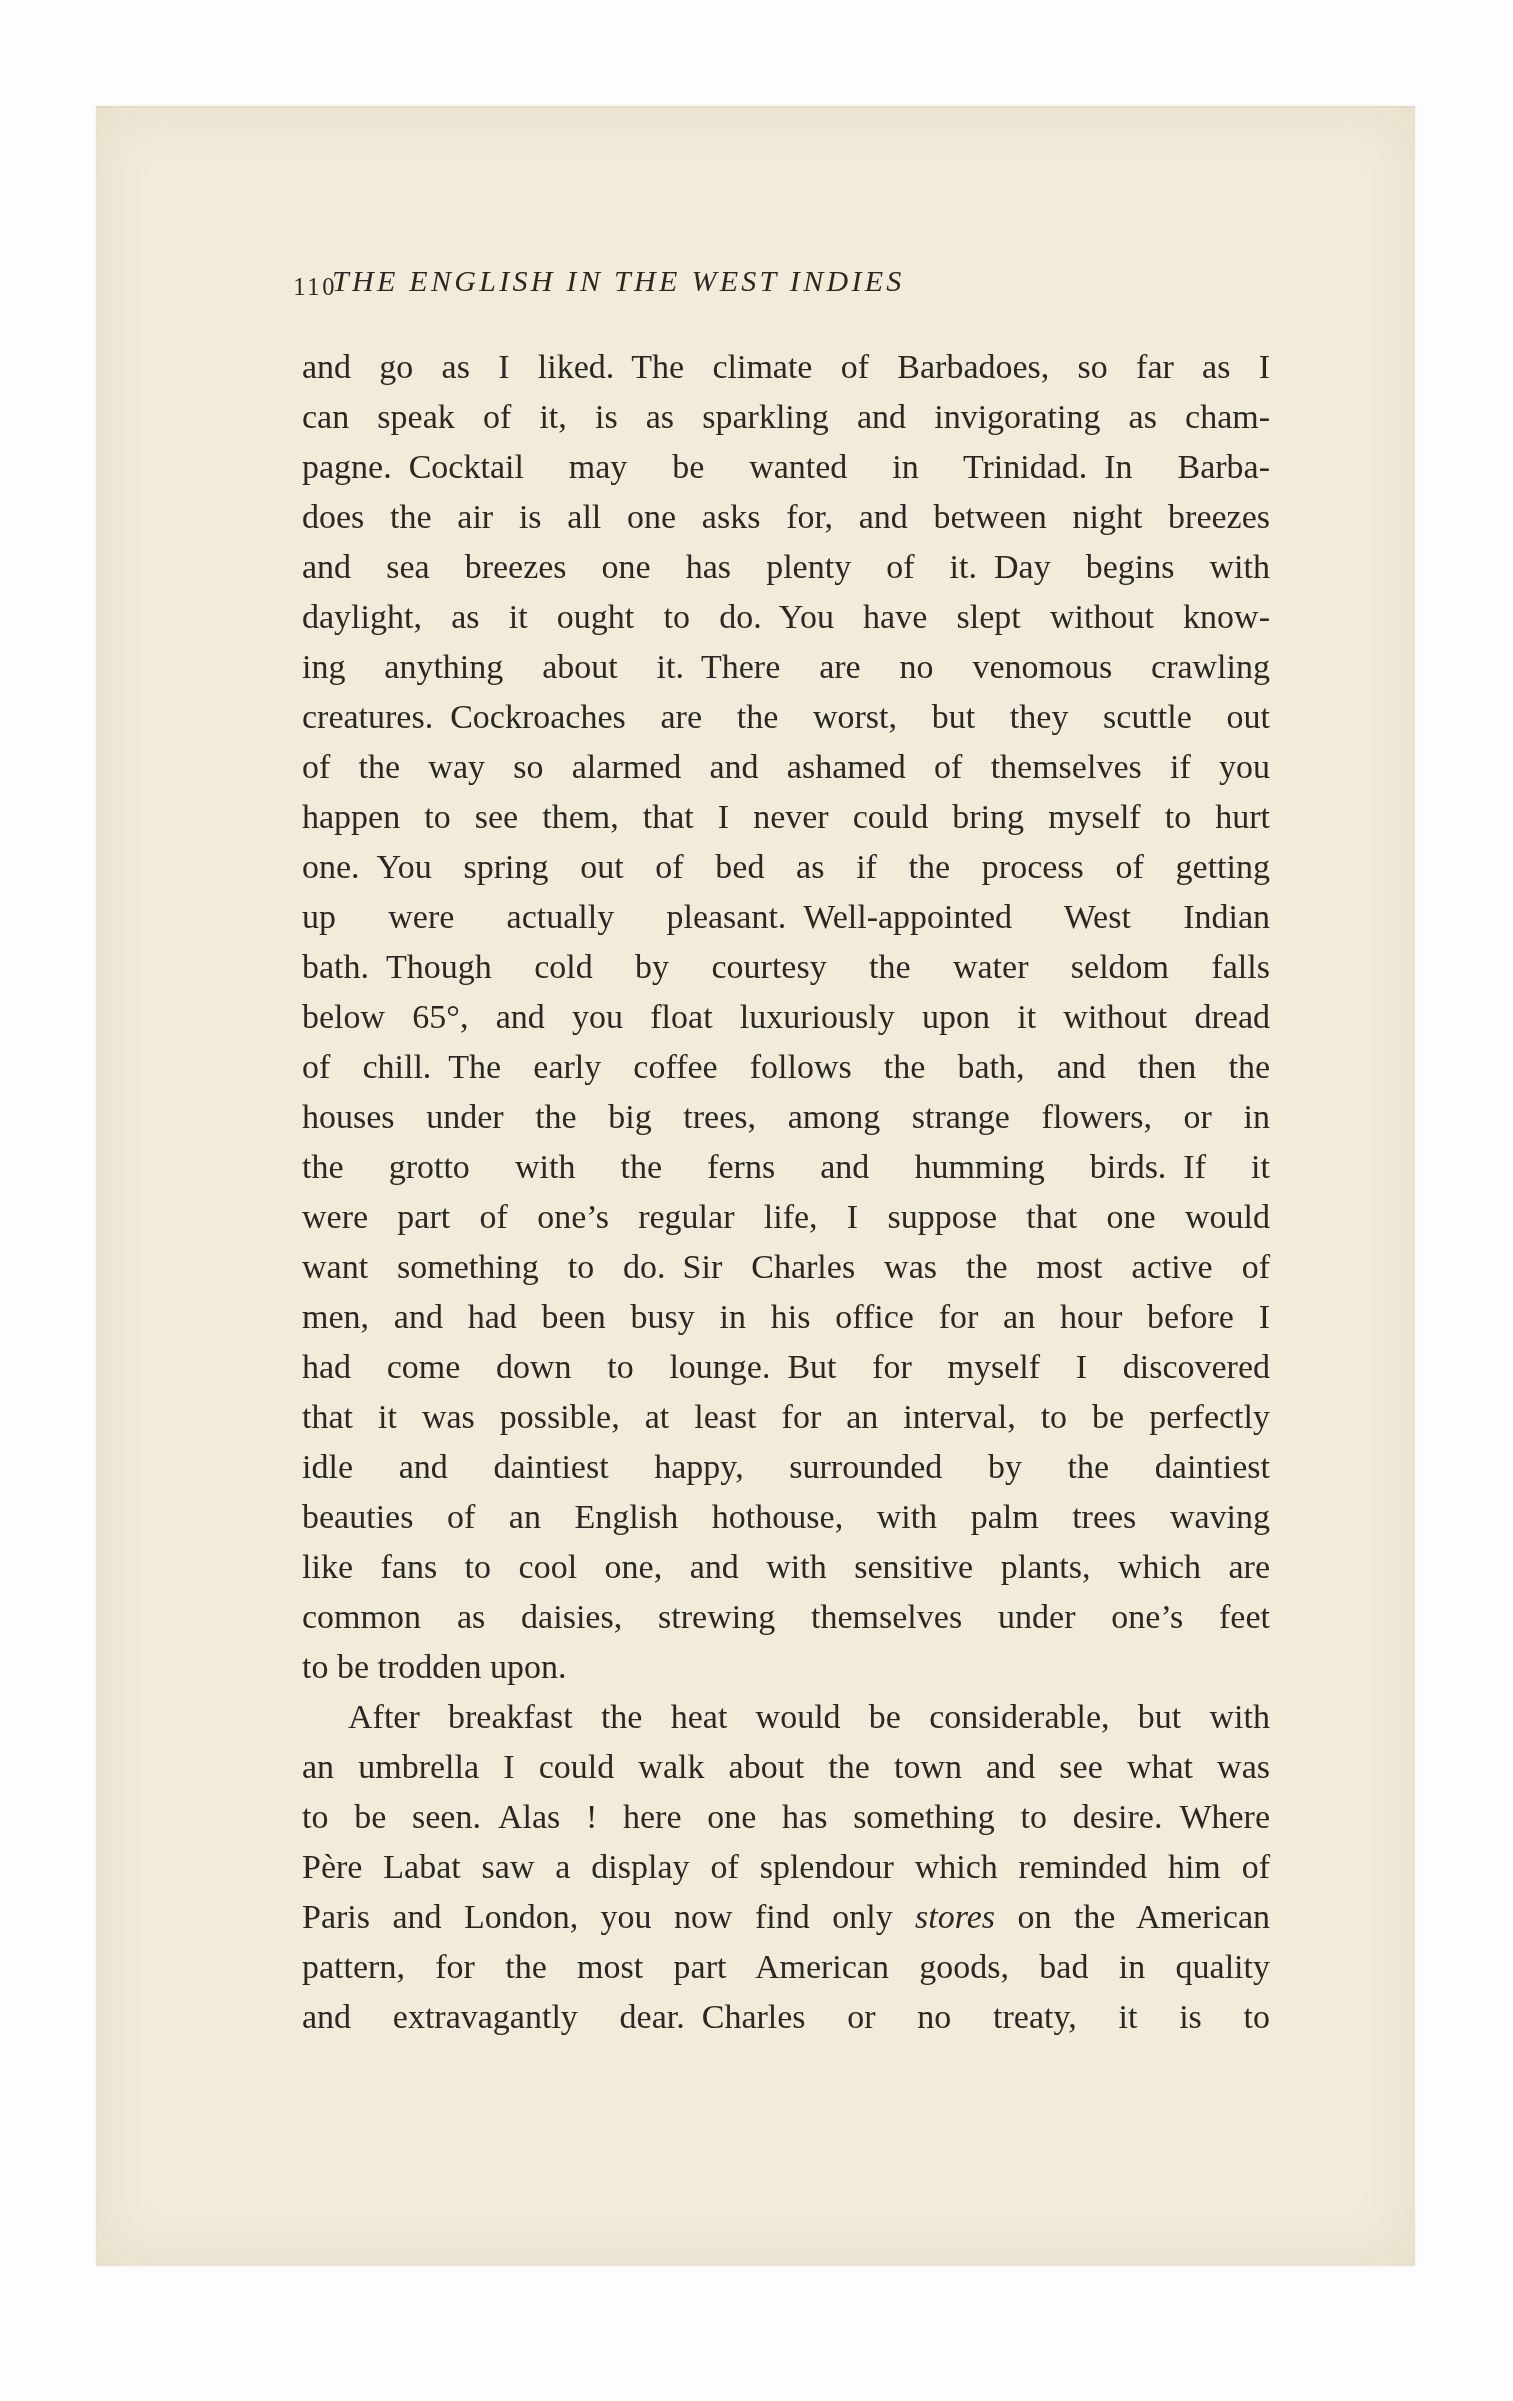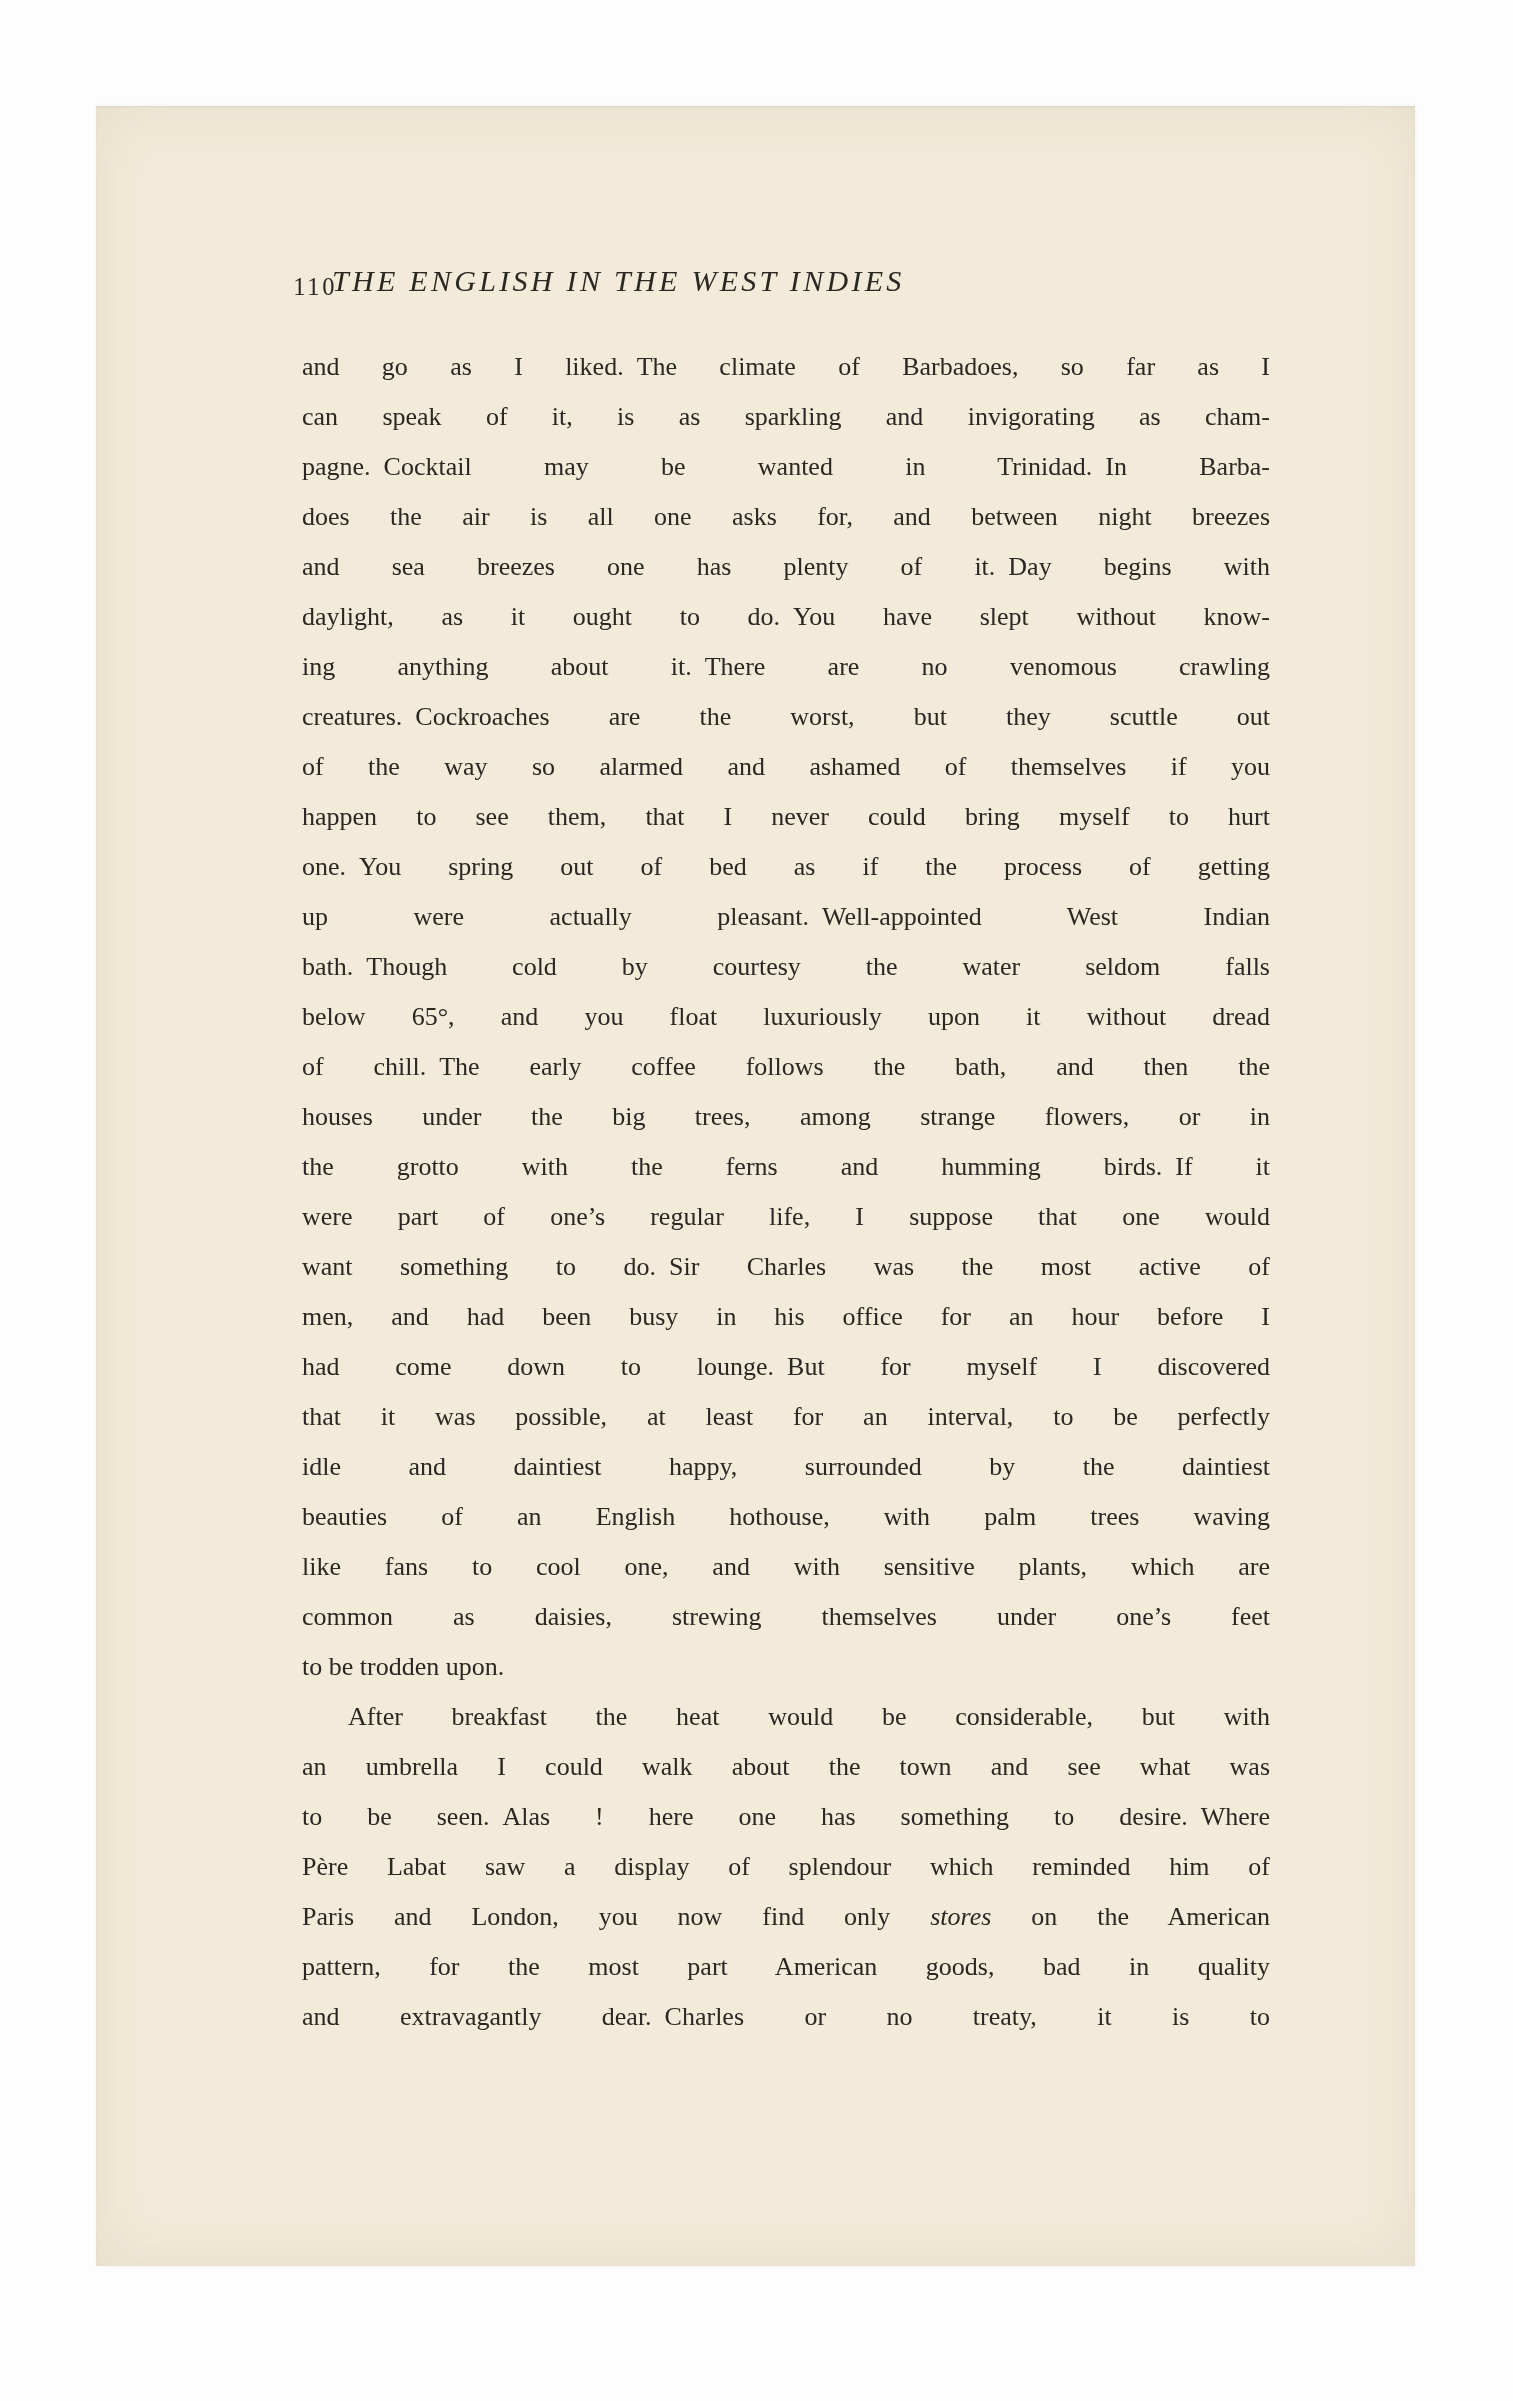--- a/index.html
+++ b/index.html
@@ -50,21 +50,21 @@
     letter-spacing: 3.3px;
     white-space: nowrap;
     color: var(--ink, #2b2722);
     margin-left: 40px;
   }
   .body {
     position: absolute;
     left: 206px;
     top: 236px;
     width: 968px;
-    font-size: 26px;
+    font-size: 34px;
     line-height: 50px;
     color: var(--ink, #2b2722);
   }
   .paragraph { margin: 0; padding: 0; }
   .line {
     text-align: justify;
     text-align-last: justify;
     height: 50px;
     overflow: visible;
     white-space: nowrap;

